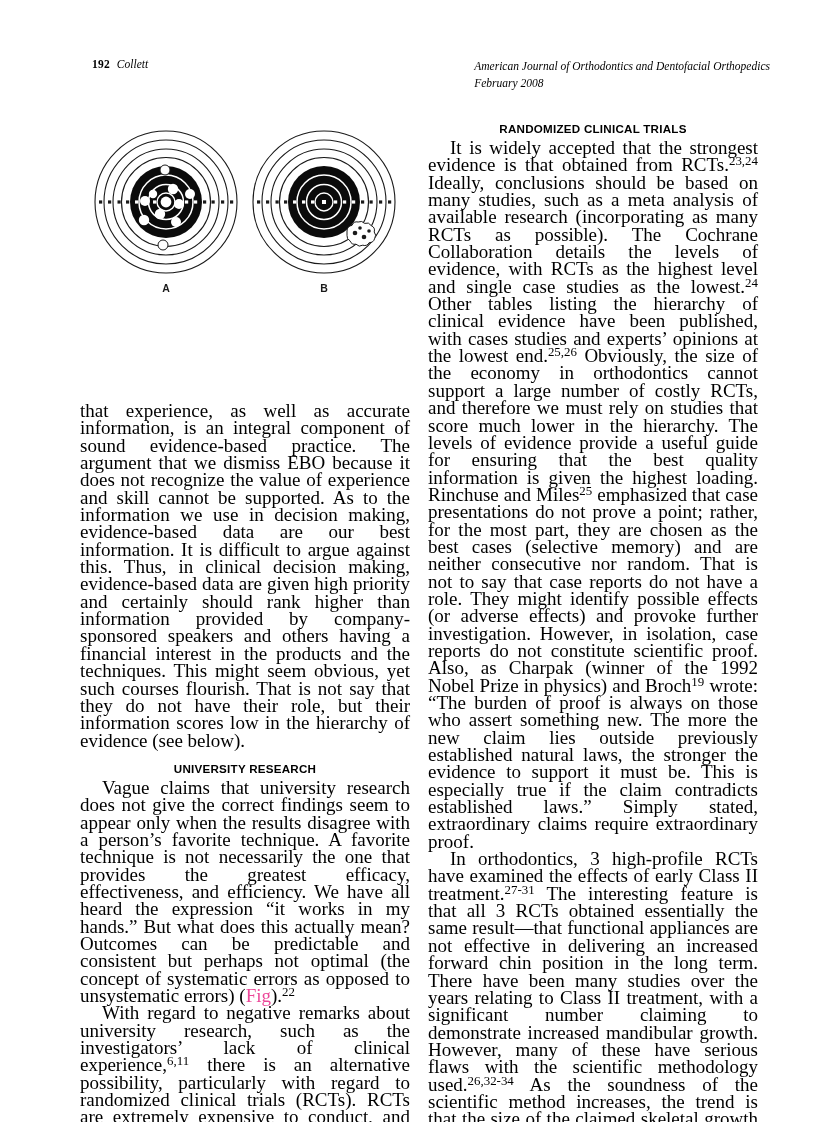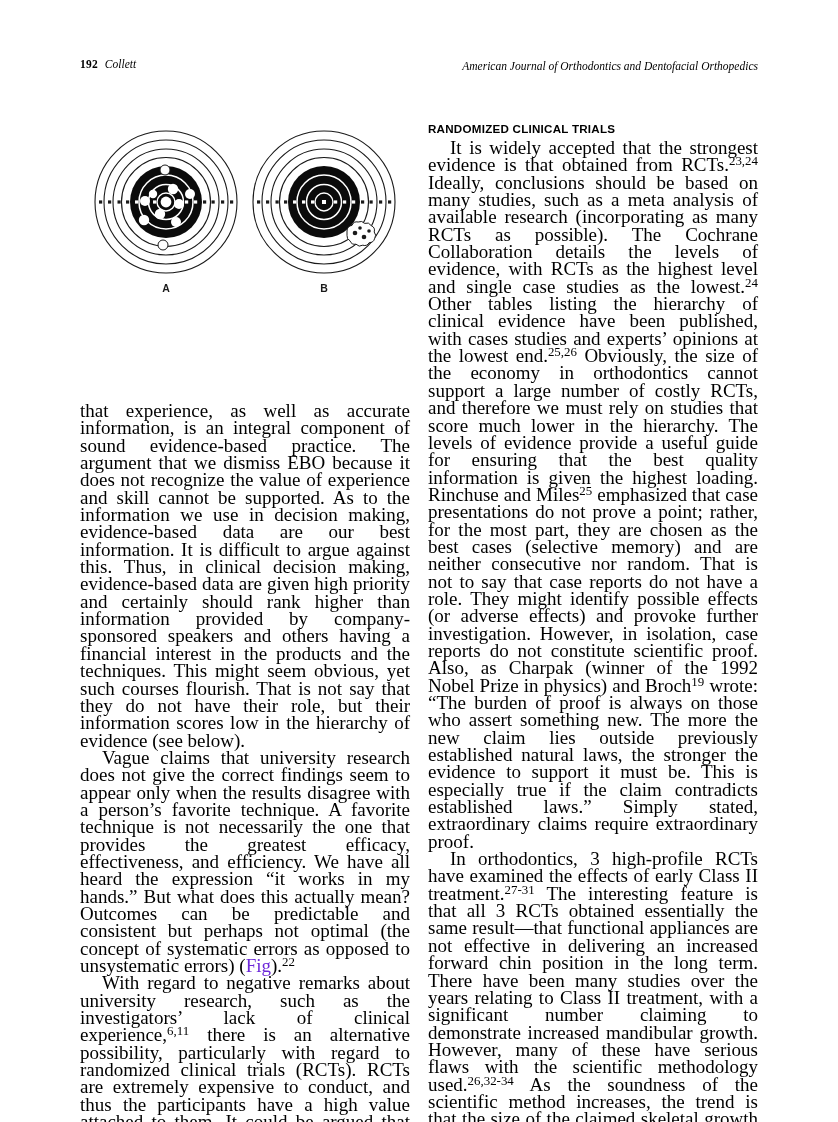--- a/index.html
+++ b/index.html
@@ -16,21 +16,21 @@
     position: relative;
     width: 838px;
     height: 1122px;
     background: #ffffff;
     overflow: hidden;
   }
 
   
   #running-head {
     position: absolute;
-    left: 80px;
+    left: 92px;
     top: 58px;
     width: 678px;
     height: 46px;
   }
   .rh-left {
     position: absolute;
     left: 0;
     top: 0;
     font-family: "Liberation Serif", serif;
     font-size: 11.5px;
@@ -76,29 +76,30 @@
   p.body.noindent { text-indent: 0; }
 
   h2.section-head {
     margin: 13px 0 4px 0;
     font-family: "Liberation Sans", sans-serif;
     font-size: 11.6px;
     font-weight: bold;
     letter-spacing: 0.25px;
     text-transform: uppercase;
     text-indent: 0;
+    text-align: center;
   }
 
   sup {
     font-size: 0.68em;
     vertical-align: 0.44em;
     line-height: 0;
   }
   a.xref {
-    color: #6d28d9;
+    color: #ec4899;
     text-decoration: none;
   }
 
   
   #figure-block {
     position: absolute;
     left: 80px;
     top: 124px;
     width: 330px;
   }
@@ -123,20 +124,21 @@
 <body>
 
 <div id="page">
 
   <div id="running-head">
     <div class="rh-left">
       <span class="folio">192</span><span class="author">Collett</span>
     </div>
     <div class="rh-right">
       <div>American Journal of Orthodontics and Dentofacial Orthopedics</div>
+      <div>February 2008</div>
     </div>
   </div>
 
   <div id="figure-block">
 
     <svg id="targets-art" viewBox="0 0 330 175">
       <rect x="0" y="0" width="330" height="175" fill="#ffffff"></rect>
 
       <g transform="translate(86,78)">
 
@@ -229,20 +231,21 @@
         <text x="0" y="90" text-anchor="middle" font-family="Liberation Sans, sans-serif" font-size="10.5" font-weight="bold" fill="#1a1a1a">B</text>
       </g>
     </svg>
 
   </div>
 
   <div class="column" id="col-left" style="top:402px;">
     <div>
         <p class="body noindent"><span>that experience, as well as accurate information, is an integral component of sound evidence-based practice. The argument that we dismiss EBO because it does not recognize the value of experience and skill cannot be supported. As to the information we use in decision making, evidence-based data are our best information. It is difficult to argue against this. Thus, in clinical decision making, evidence-based data are given high priority and certainly should rank higher than information provided by company-sponsored speakers and others having a financial interest in the products and the techniques. This might seem obvious, yet such courses flourish. That is not say that they do not have their role, but their information scores low in the hierarchy of evidence (see below).</span></p>
       </div>
+    <h2 class="section-head">UNIVERSITY RESEARCH</h2>
     <div>
         <p class="body"><span>Vague claims that university research does not give the correct findings seem to appear only when the results disagree with a person’s favorite technique. A favorite technique is not necessarily the one that provides the greatest efficacy, effectiveness, and efficiency. We have all heard the expression “it works in my hands.” But what does this actually mean? Outcomes can be predictable and consistent but perhaps not optimal (the concept of systematic errors as opposed to unsystematic errors) (</span><a class="xref" href="#">Fig</a><span>).</span><sup>22</sup></p>
         <p class="body"><span>With regard to negative remarks about university research, such as the investigators’ lack of clinical experience,</span><sup>6,11</sup><span> there is an alternative possibility, particularly with regard to randomized clinical trials (RCTs). RCTs are extremely expensive to conduct, and thus the participants have a high value attached to them. It could be argued that these prized patients might receive considerable attention with extra visits and time allotted to them. If this were the case, it could also follow that an RCT is more likely to demonstrate a clinical effect, if there is one, rather than to hide it.</span></p>
       </div>
   </div>
 
   <div class="column" id="col-right" style="top:122px;">
     <h2 class="section-head" style="margin-top:0;">RANDOMIZED CLINICAL TRIALS</h2>
     <div>
         <p class="body"><span>It is widely accepted that the strongest evidence is that obtained from RCTs.</span><sup>23,24</sup><span> Ideally, conclusions should be based on many studies, such as a meta analysis of available research (incorporating as many RCTs as possible). The Cochrane Collaboration details the levels of evidence, with RCTs as the highest level and single case studies as the lowest.</span><sup>24</sup><span> Other tables listing the hierarchy of clinical evidence have been published, with cases studies and experts’ opinions at the lowest end.</span><sup>25,26</sup><span> Obviously, the size of the economy in orthodontics cannot support a large number of costly RCTs, and therefore we must rely on studies that score much lower in the hierarchy. The levels of evidence provide a useful guide for ensuring that the best quality information is given the highest loading. Rinchuse and Miles</span><sup>25</sup><span> emphasized that case presentations do not prove a point; rather, for the most part, they are chosen as the best cases (selective memory) and are neither consecutive nor random. That is not to say that case reports do not have a role. They might identify possible effects (or adverse effects) and provoke further investigation. However, in isolation, case reports do not constitute scientific proof. Also, as Charpak (winner of the 1992 Nobel Prize in physics) and Broch</span><sup>19</sup><span> wrote: “The burden of proof is always on those who assert something new. The more the new claim lies outside previously established natural laws, the stronger the evidence to support it must be. This is especially true if the claim contradicts established laws.” Simply stated, extraordinary claims require extraordinary proof.</span></p>

